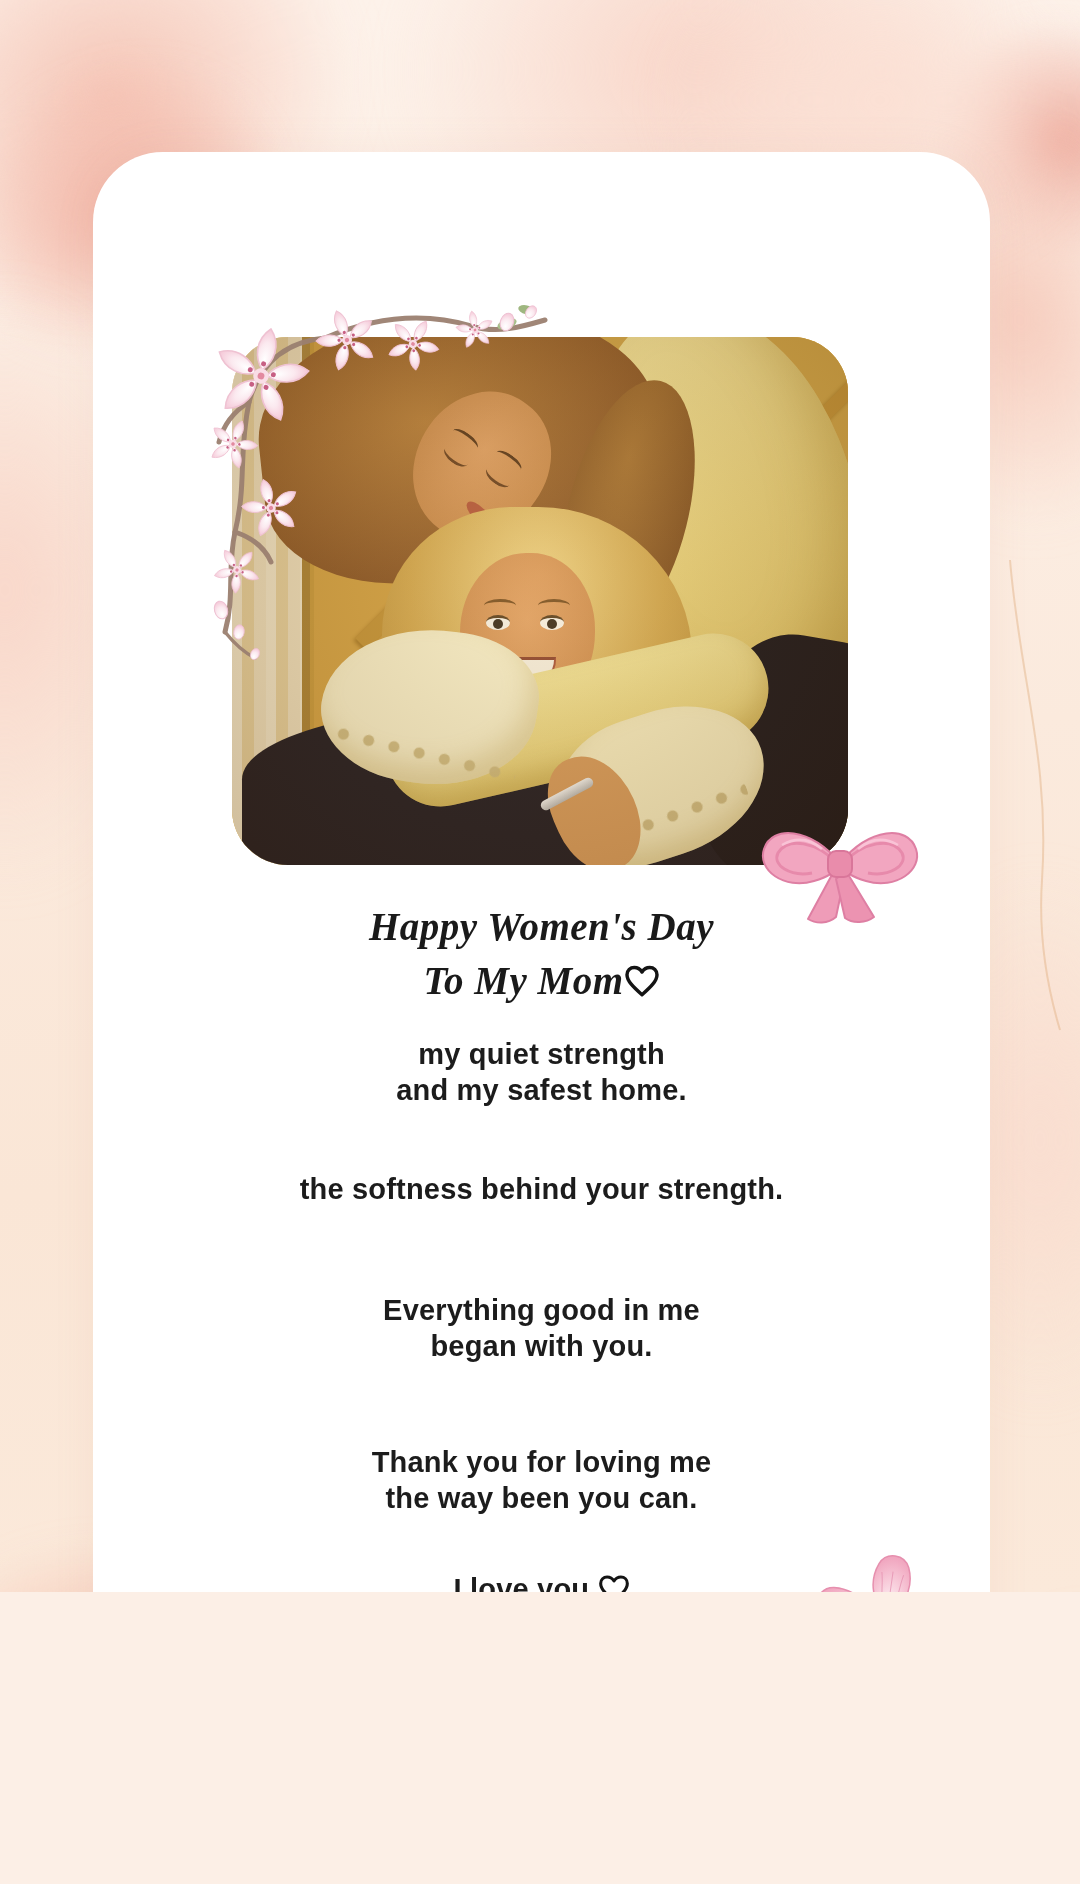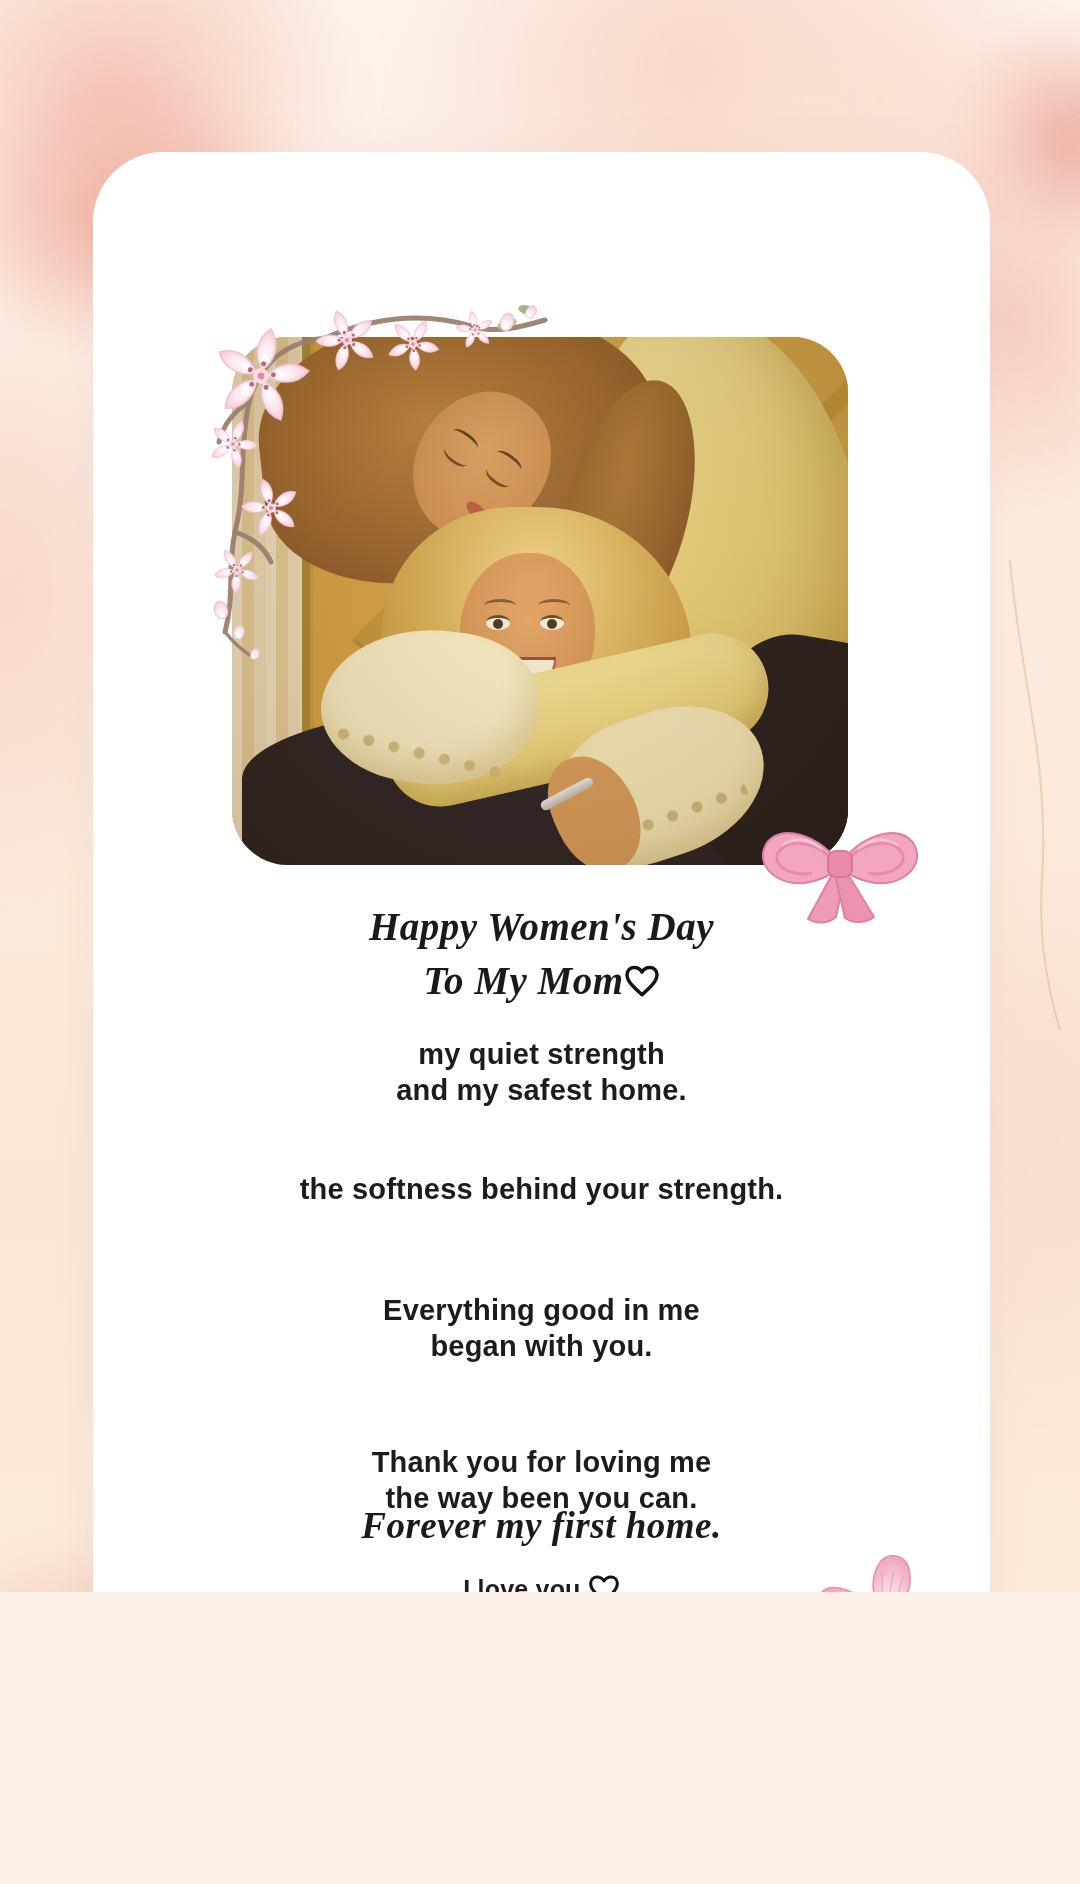--- a/index.html
+++ b/index.html
@@ -277,24 +277,23 @@
     </div>
     <div class="line body t-s3">
       <span>Everything good in me</span>
       <span>began with you.</span>
     </div>
     <div class="line body t-s4">
       <span>Thank you for loving me</span>
       <span>the way been you can.</span>
     </div>
 
-    <div class="line serif t-close">Forever my first home.</div>
     <div class="line t-sign">
       <div class="row">
-        <span class="body" style="font-size:25px">I love you.</span>
+        <span class="body" style="font-size:29px">I love you.</span>
         <svg class="heart-svg" width="32" height="30" viewBox="0 0 24 22">
           <path d="M12 20.2 C6.2 15 2 11 2 6.8 C2 3.9 4.2 2 6.8 2 C8.9 2 10.9 3.2 12 5 C13.1 3.2 15.1 2 17.2 2 C19.8 2 22 3.9 22 6.8 C22 11 17.8 15 12 20.2 Z" fill="none" stroke="#141414" stroke-width="2.3" stroke-linejoin="round"></path>
         </svg>
       </div>
     </div>
 
     <svg class="deco cornerflower" viewBox="0 0 175 180">
       <defs>
         <radialGradient id="pg2" cx="50%" cy="80%" r="80%">
           <stop offset="0%" stop-color="#fdf0f4"></stop>

